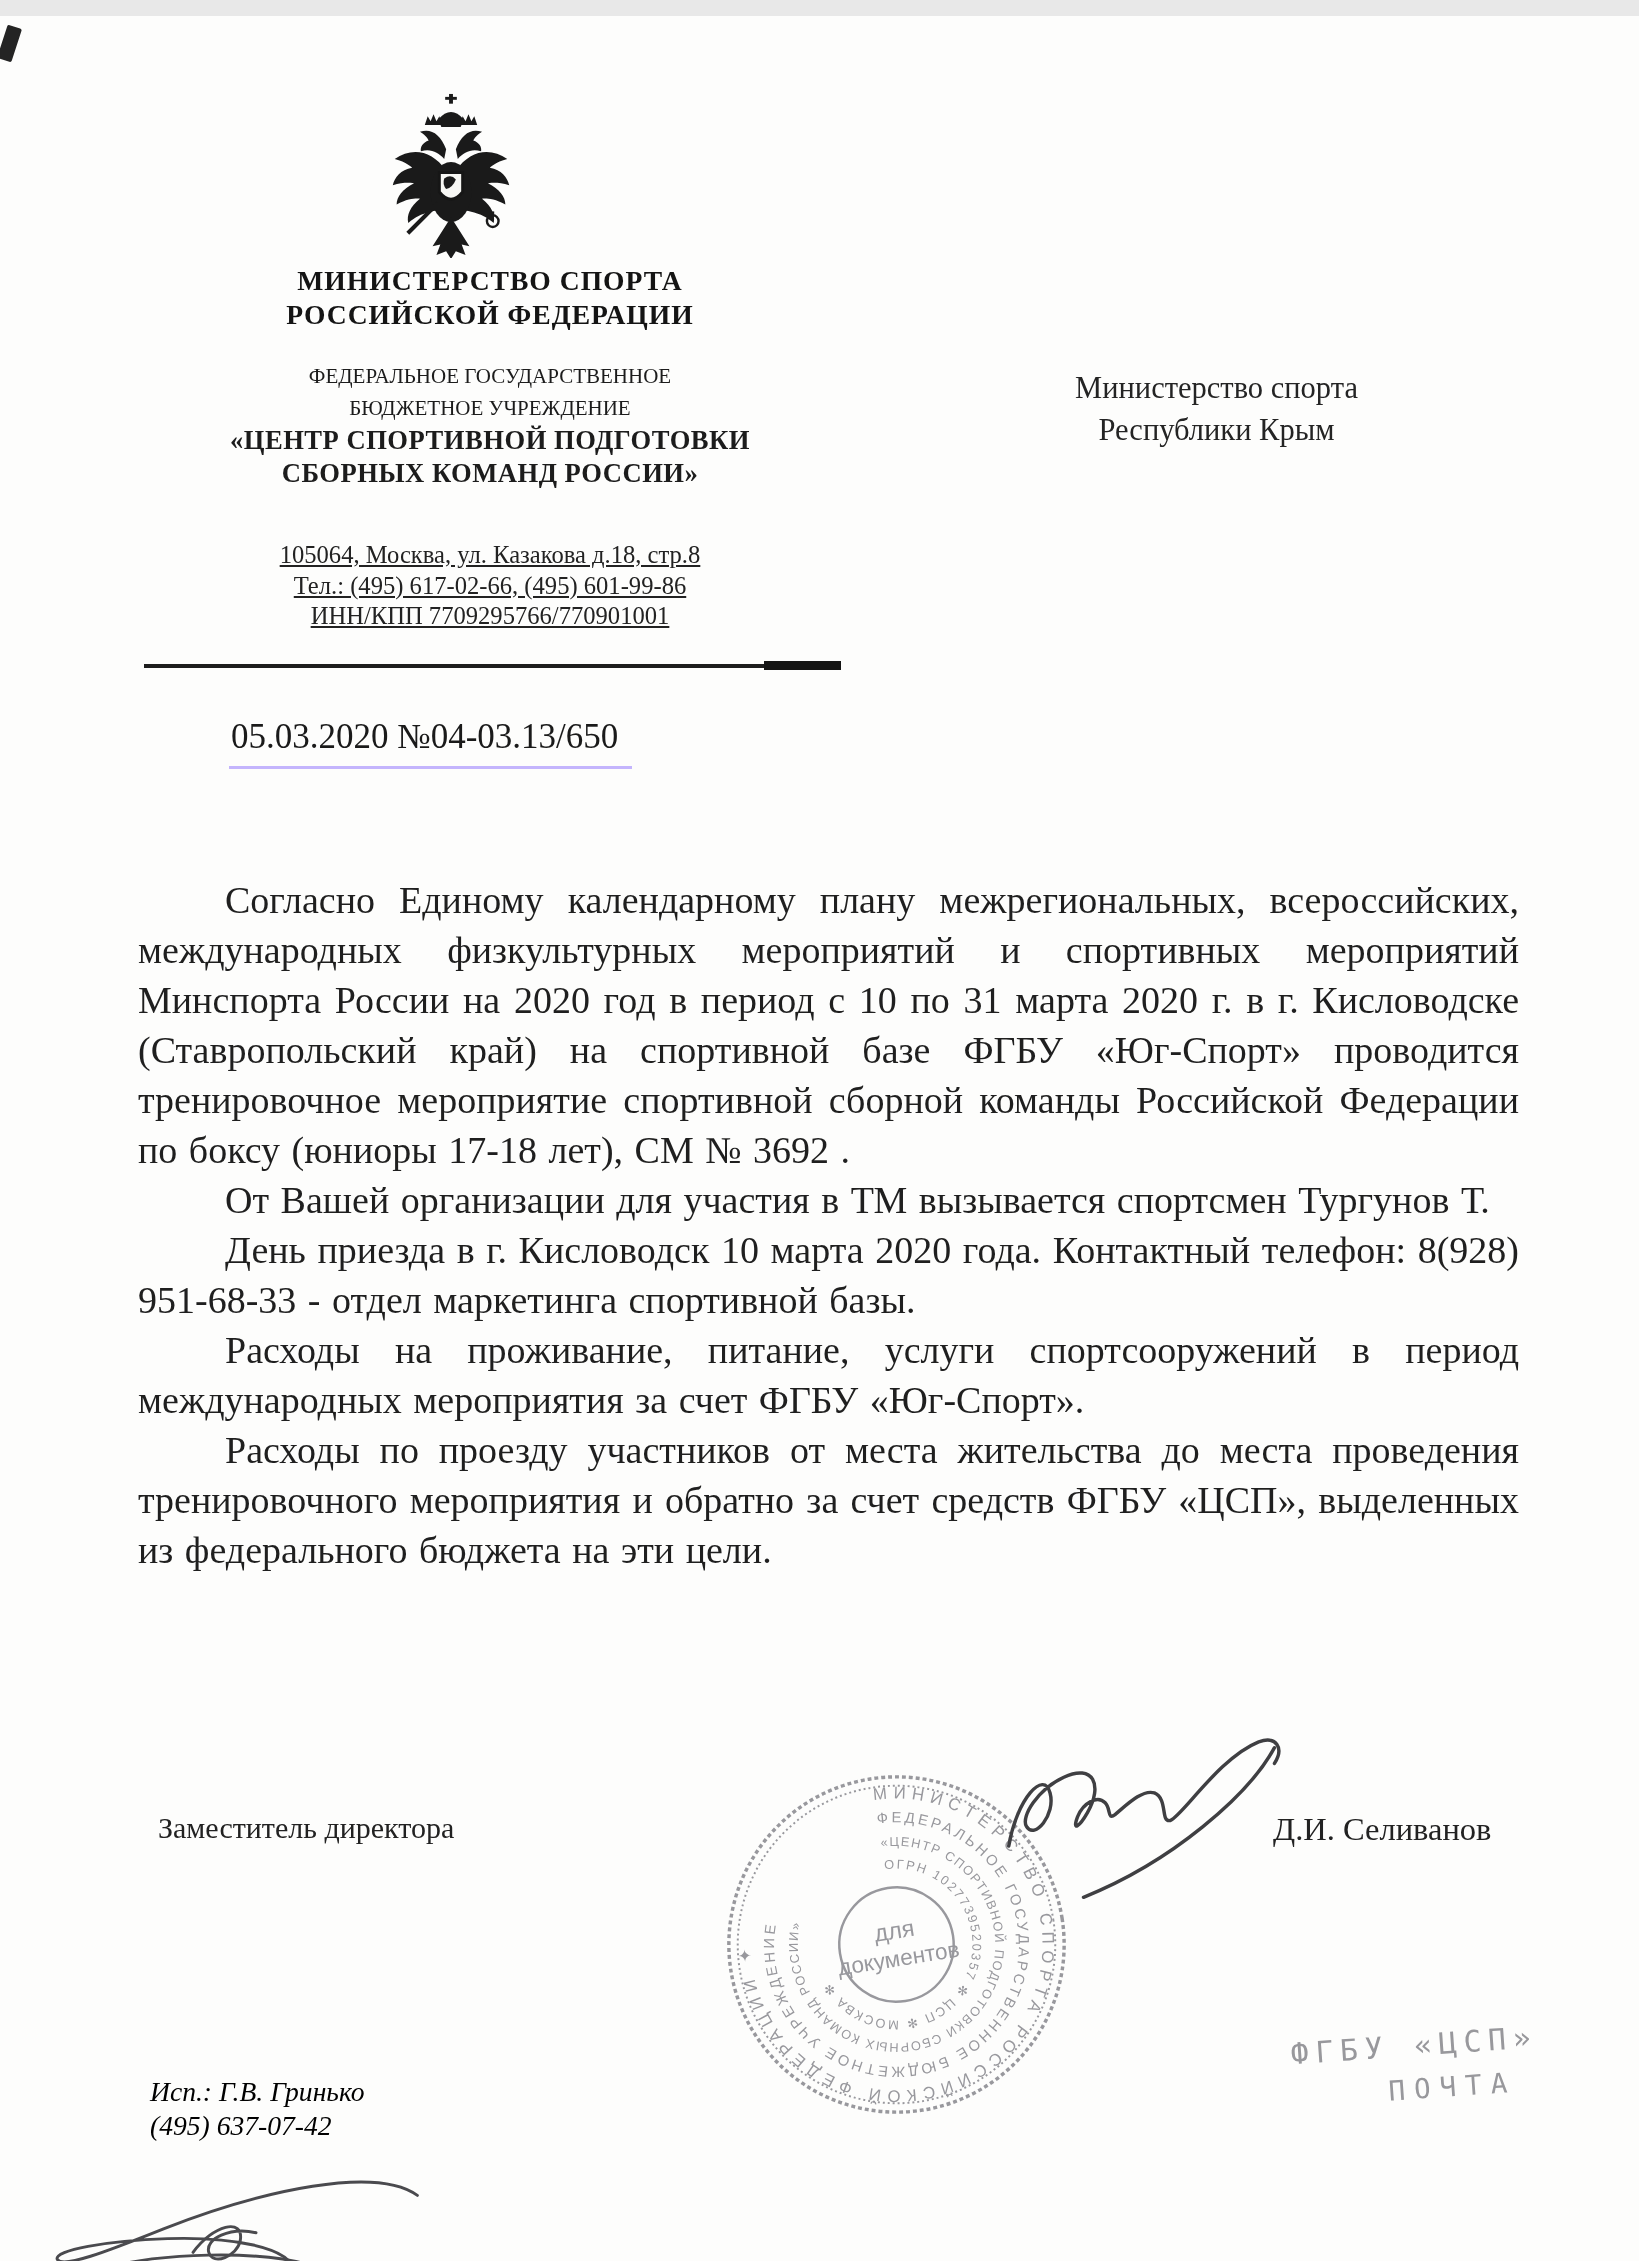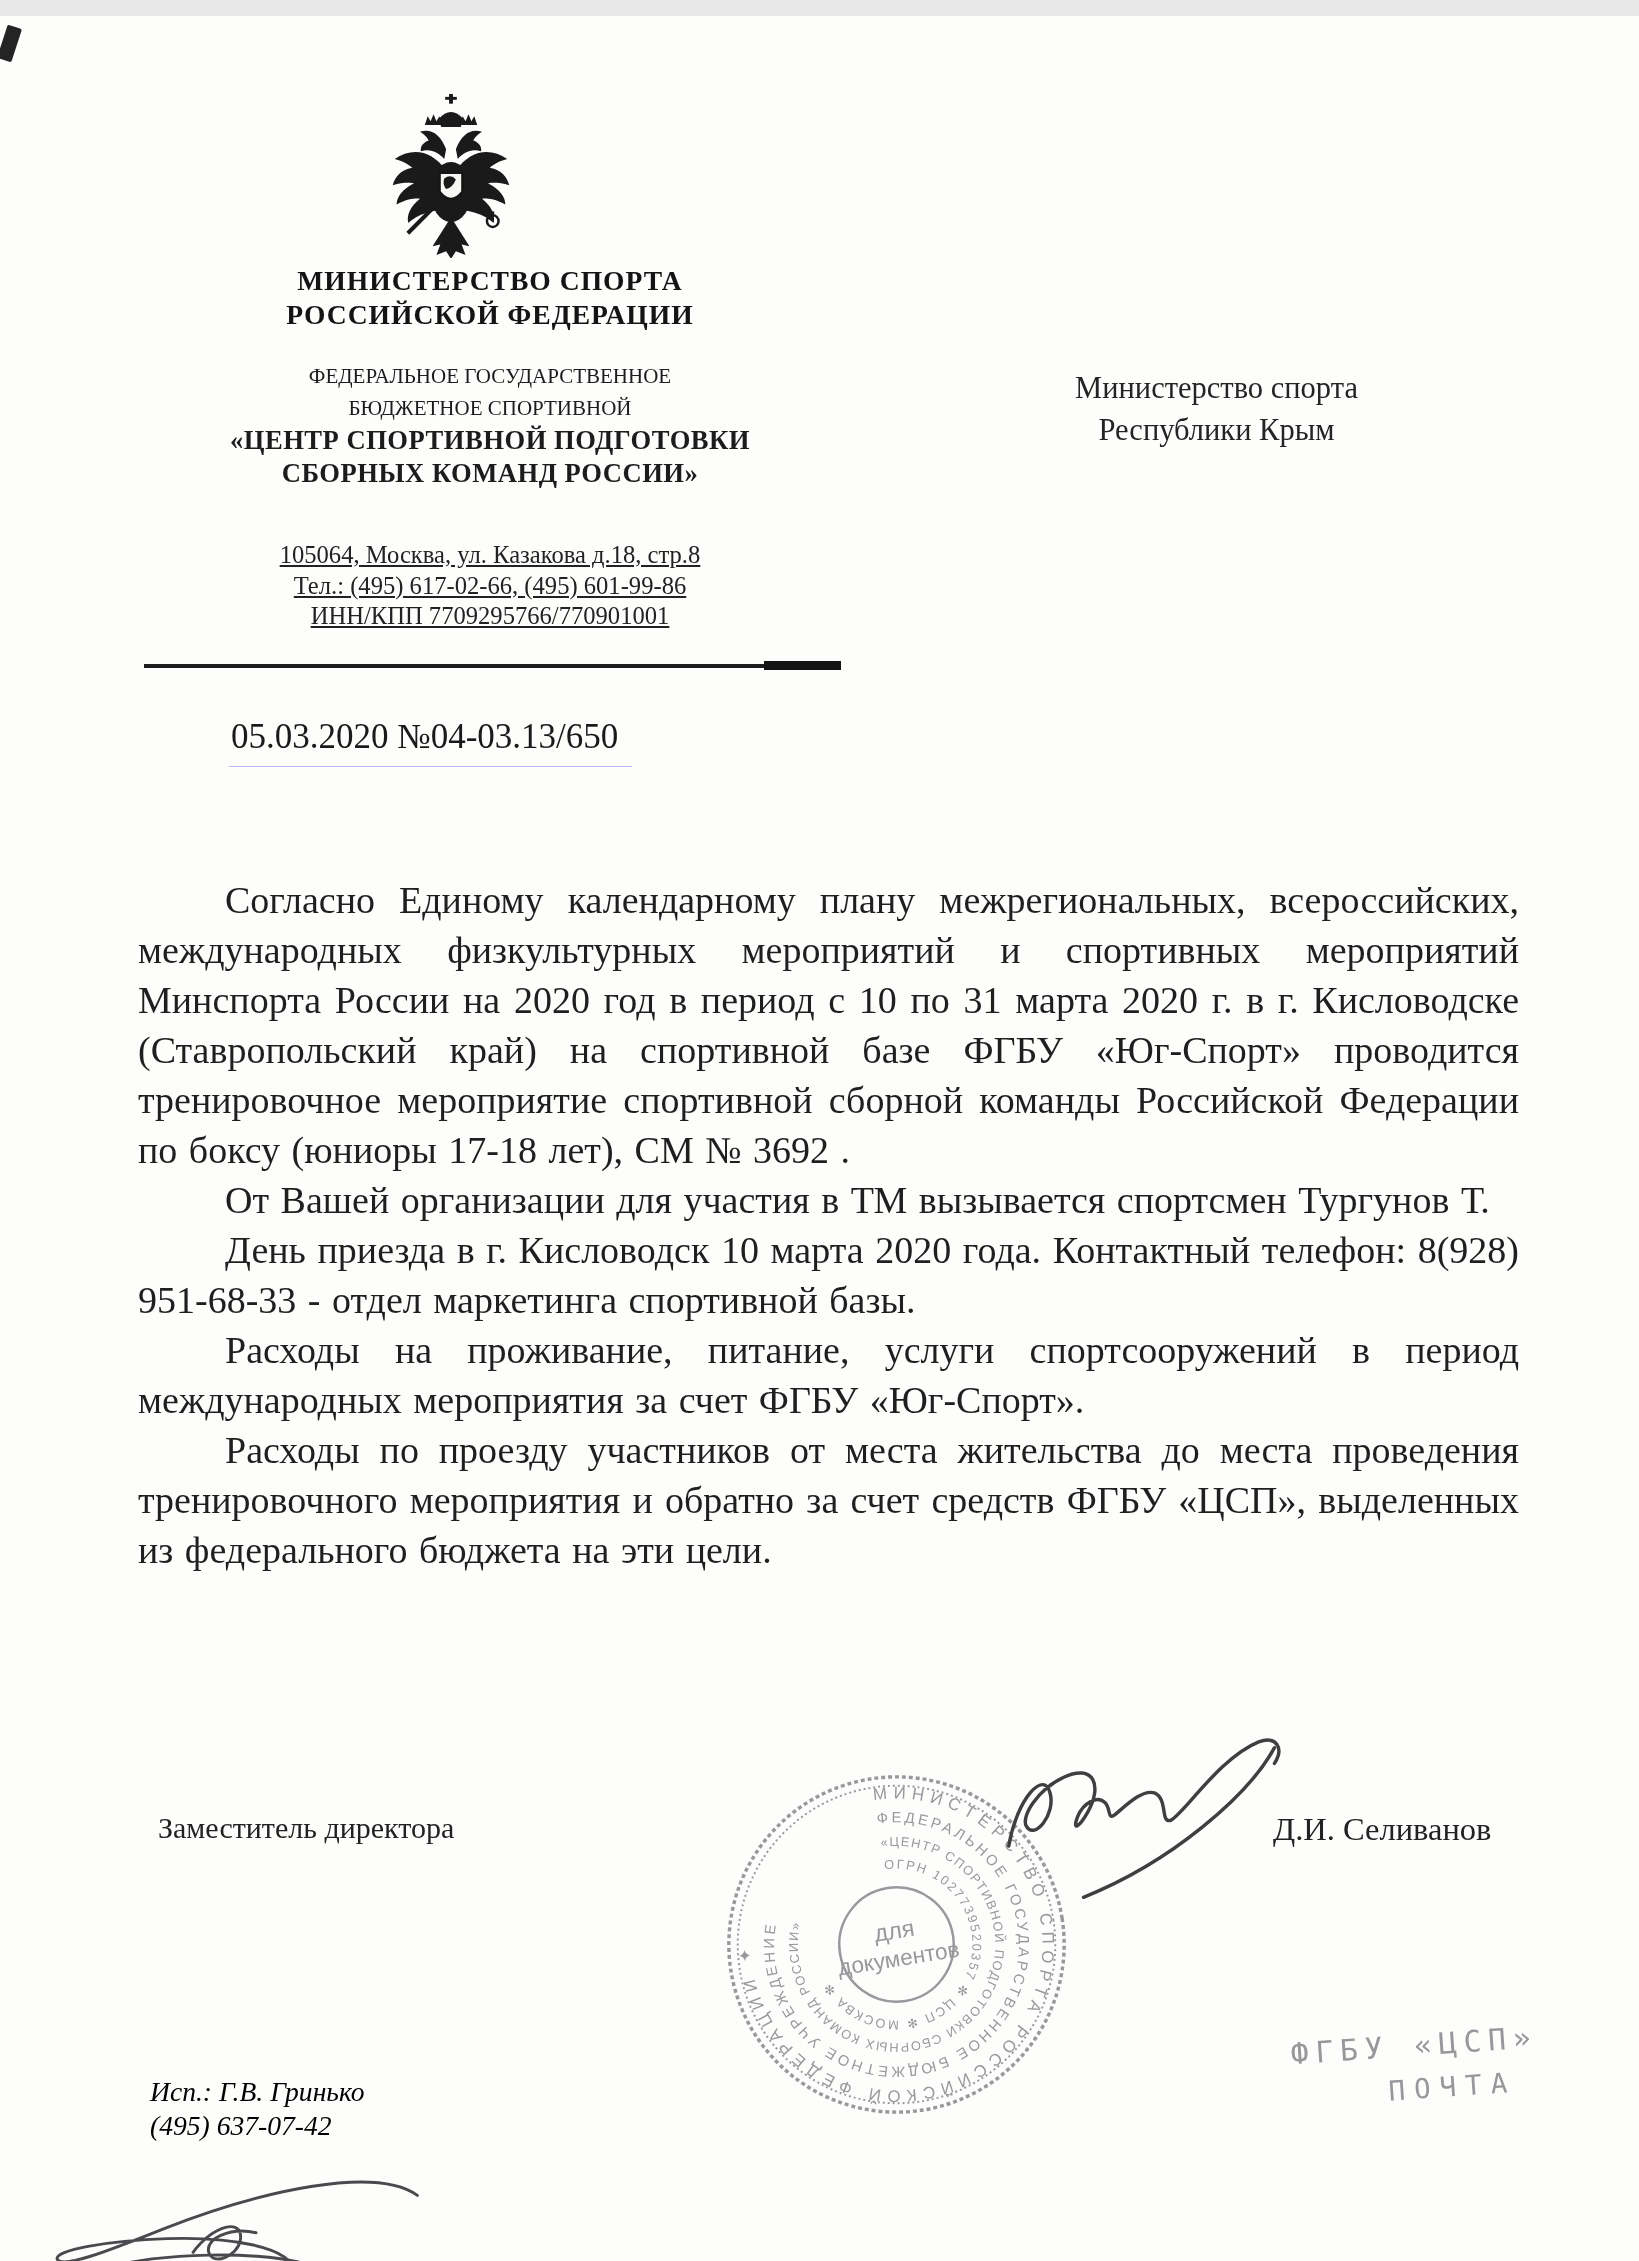--- a/index.html
+++ b/index.html
@@ -20,21 +20,21 @@
   .org-block{top:345px;color:#1c1c1c;}
   .org-plain{font-size:21px;line-height:31.5px;}
   .org-bold{font-size:26.6px;font-weight:bold;line-height:32.5px;letter-spacing:0.5px;}
   .contact-block{top:524px;font-size:24.6px;line-height:30.5px;color:#222;text-decoration:underline;}
   .separator{left:144px;top:648px;width:695px;height:3.9px;background:#1d1d1d;}
   .separator-cap{left:764px;top:645px;width:77px;height:8.9px;background:#141414;}
   
   .recipient{left:980px;top:351px;width:473px;text-align:center;font-size:30.5px;line-height:42px;color:#242424;}
   
   .refline{left:229px;top:701px;font-size:35px;color:#1a1a1a;
-    border-bottom:1px solid #c4b5fd;padding:0 13.8px 8.9px 2px;}
+    border-bottom:3px solid #c4b5fd;padding:0 13.8px 8.9px 2px;}
   
   .bodytext{left:138px;top:859px;width:1381px;font-size:38px;line-height:50px;
     text-align:justify;color:#1f1f1f;}
   .bodytext p{margin:0;text-indent:87px;word-spacing:2px;}
   
   .sig-title{left:158px;top:1795px;font-size:30px;color:#222;}
   .sig-name{left:1273px;top:1795px;font-size:32.5px;color:#222;}
   .stamp{left:719px;top:1751px;width:355px;height:355px;opacity:.85;}
   .handsign{left:985px;top:1712px;width:325px;height:187px;}
   
@@ -88,21 +88,21 @@
     <path d="M58 88 q7 -5 12 1 q-3 8 -10 10 q-4 -5 -2 -11 z" fill="#1a1a1a"></path>
   </svg>
 
   <div class="abs lh-col ministry">
     <div>МИНИСТЕРСТВО  СПОРТА</div>
     <div>РОССИЙСКОЙ ФЕДЕРАЦИИ</div>
   </div>
 
   <div class="abs lh-col org-block">
     <div class="org-plain">ФЕДЕРАЛЬНОЕ ГОСУДАРСТВЕННОЕ</div>
-    <div class="org-plain">БЮДЖЕТНОЕ СПОРТИВНОЙ</div>
+    <div class="org-plain">БЮДЖЕТНОЕ УЧРЕЖДЕНИЕ</div>
     <div class="org-bold">«ЦЕНТР СПОРТИВНОЙ ПОДГОТОВКИ</div>
     <div class="org-bold">СБОРНЫХ КОМАНД РОССИИ»</div>
   </div>
 
   <div class="abs lh-col contact-block">
     <div>105064, Москва, ул. Казакова д.18, стр.8</div>
     <div>Тел.: (495) 617-02-66, (495) 601-99-86</div>
     <div>ИНН/КПП 7709295766/770901001</div>
   </div>
 

